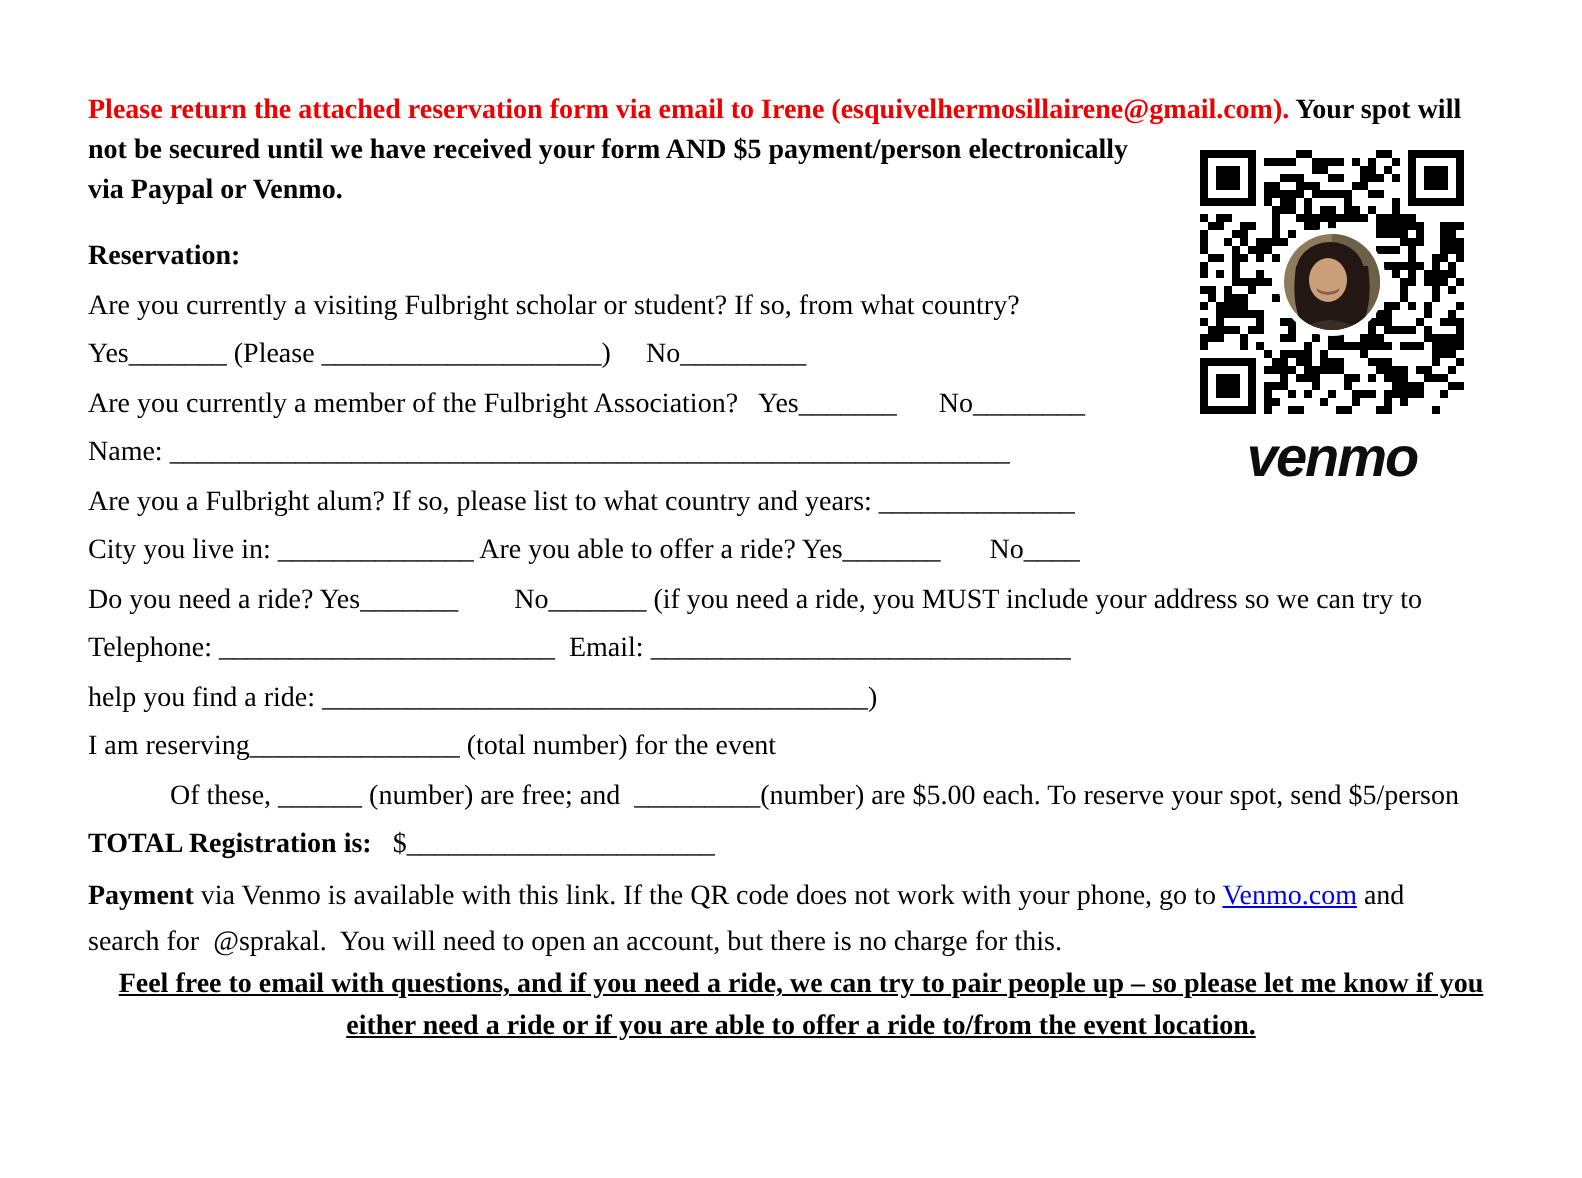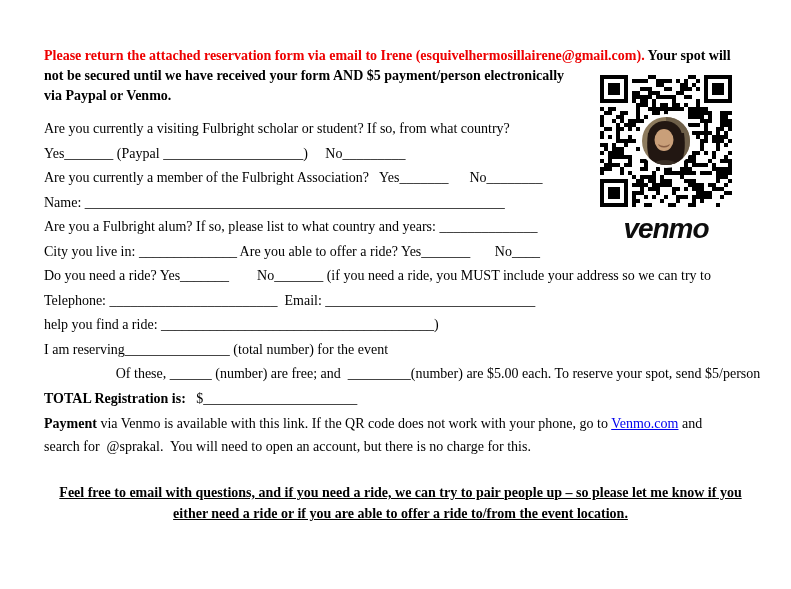--- a/index.html
+++ b/index.html
@@ -12,21 +12,21 @@
     font-size:14px;
     color:#000;
   }
   .content{position:absolute;left:44px;top:46px;right:0;}
   .pre{white-space:pre;}
   .intro{line-height:20px;font-weight:bold;}
   .intro .red{color:#ee0000;}
   .formblock{margin-top:11px;}
   .fline{line-height:24.5px;white-space:pre;}
   .bold{font-weight:bold;}
-  .indent{padding-left:41px;text-align:center;}
+  .indent{padding-left:41px;}
   .payment{margin-top:1px;line-height:23px;}
   .payment .link{color:#0000ee;text-decoration:underline;cursor:pointer;}
   .footer{
     position:absolute;left:0;right:0;top:482px;
     text-align:center;font-weight:bold;line-height:21px;
   }
   .footer div{text-decoration:underline;white-space:pre;padding-left:10px;}
   .qrblock{position:absolute;left:600px;top:75px;width:132px;}
   .qrblock svg{display:block;}
   .venmo-logo{
@@ -44,22 +44,23 @@
 
   <div class="content">
 
     <div class="intro">
       <div class="pre"><span class="red">Please return the attached reservation form via email to Irene (esquivelhermosillairene@gmail.com).</span><span> Your spot will</span></div>
       <div class="pre">not be secured until we have received your form AND $5 payment/person electronically</div>
       <div class="pre">via Paypal or Venmo.</div>
     </div>
 
     <div class="formblock">
+      <div class="fline bold">Reservation:</div>
       <div class="fline">Are you currently a visiting Fulbright scholar or student? If so, from what country?</div>
-      <div class="fline">Yes_______ (Paypal ____________________)     No_________</div>
+      <div class="fline">Yes_______ (Please ____________________)     No_________</div>
       <div class="fline">Are you currently a member of the Fulbright Association?   Yes_______      No________</div>
       <div class="fline">Name: ____________________________________________________________</div>
       <div class="fline">Are you a Fulbright alum? If so, please list to what country and years: ______________</div>
       <div class="fline">City you live in: ______________ Are you able to offer a ride? Yes_______       No____</div>
       <div class="fline">Do you need a ride? Yes_______        No_______ (if you need a ride, you MUST include your address so we can try to</div>
       <div class="fline">Telephone: ________________________  Email: ______________________________</div>
       <div class="fline">help you find a ride: _______________________________________)</div>
       <div class="fline">I am reserving_______________ (total number) for the event</div>
       <div class="fline indent">Of these, ______ (number) are free; and  _________(number) are $5.00 each. To reserve your spot, send $5/person</div>
       <div class="fline"><span class="bold">TOTAL Registration is:</span><span>   $______________________</span></div>

